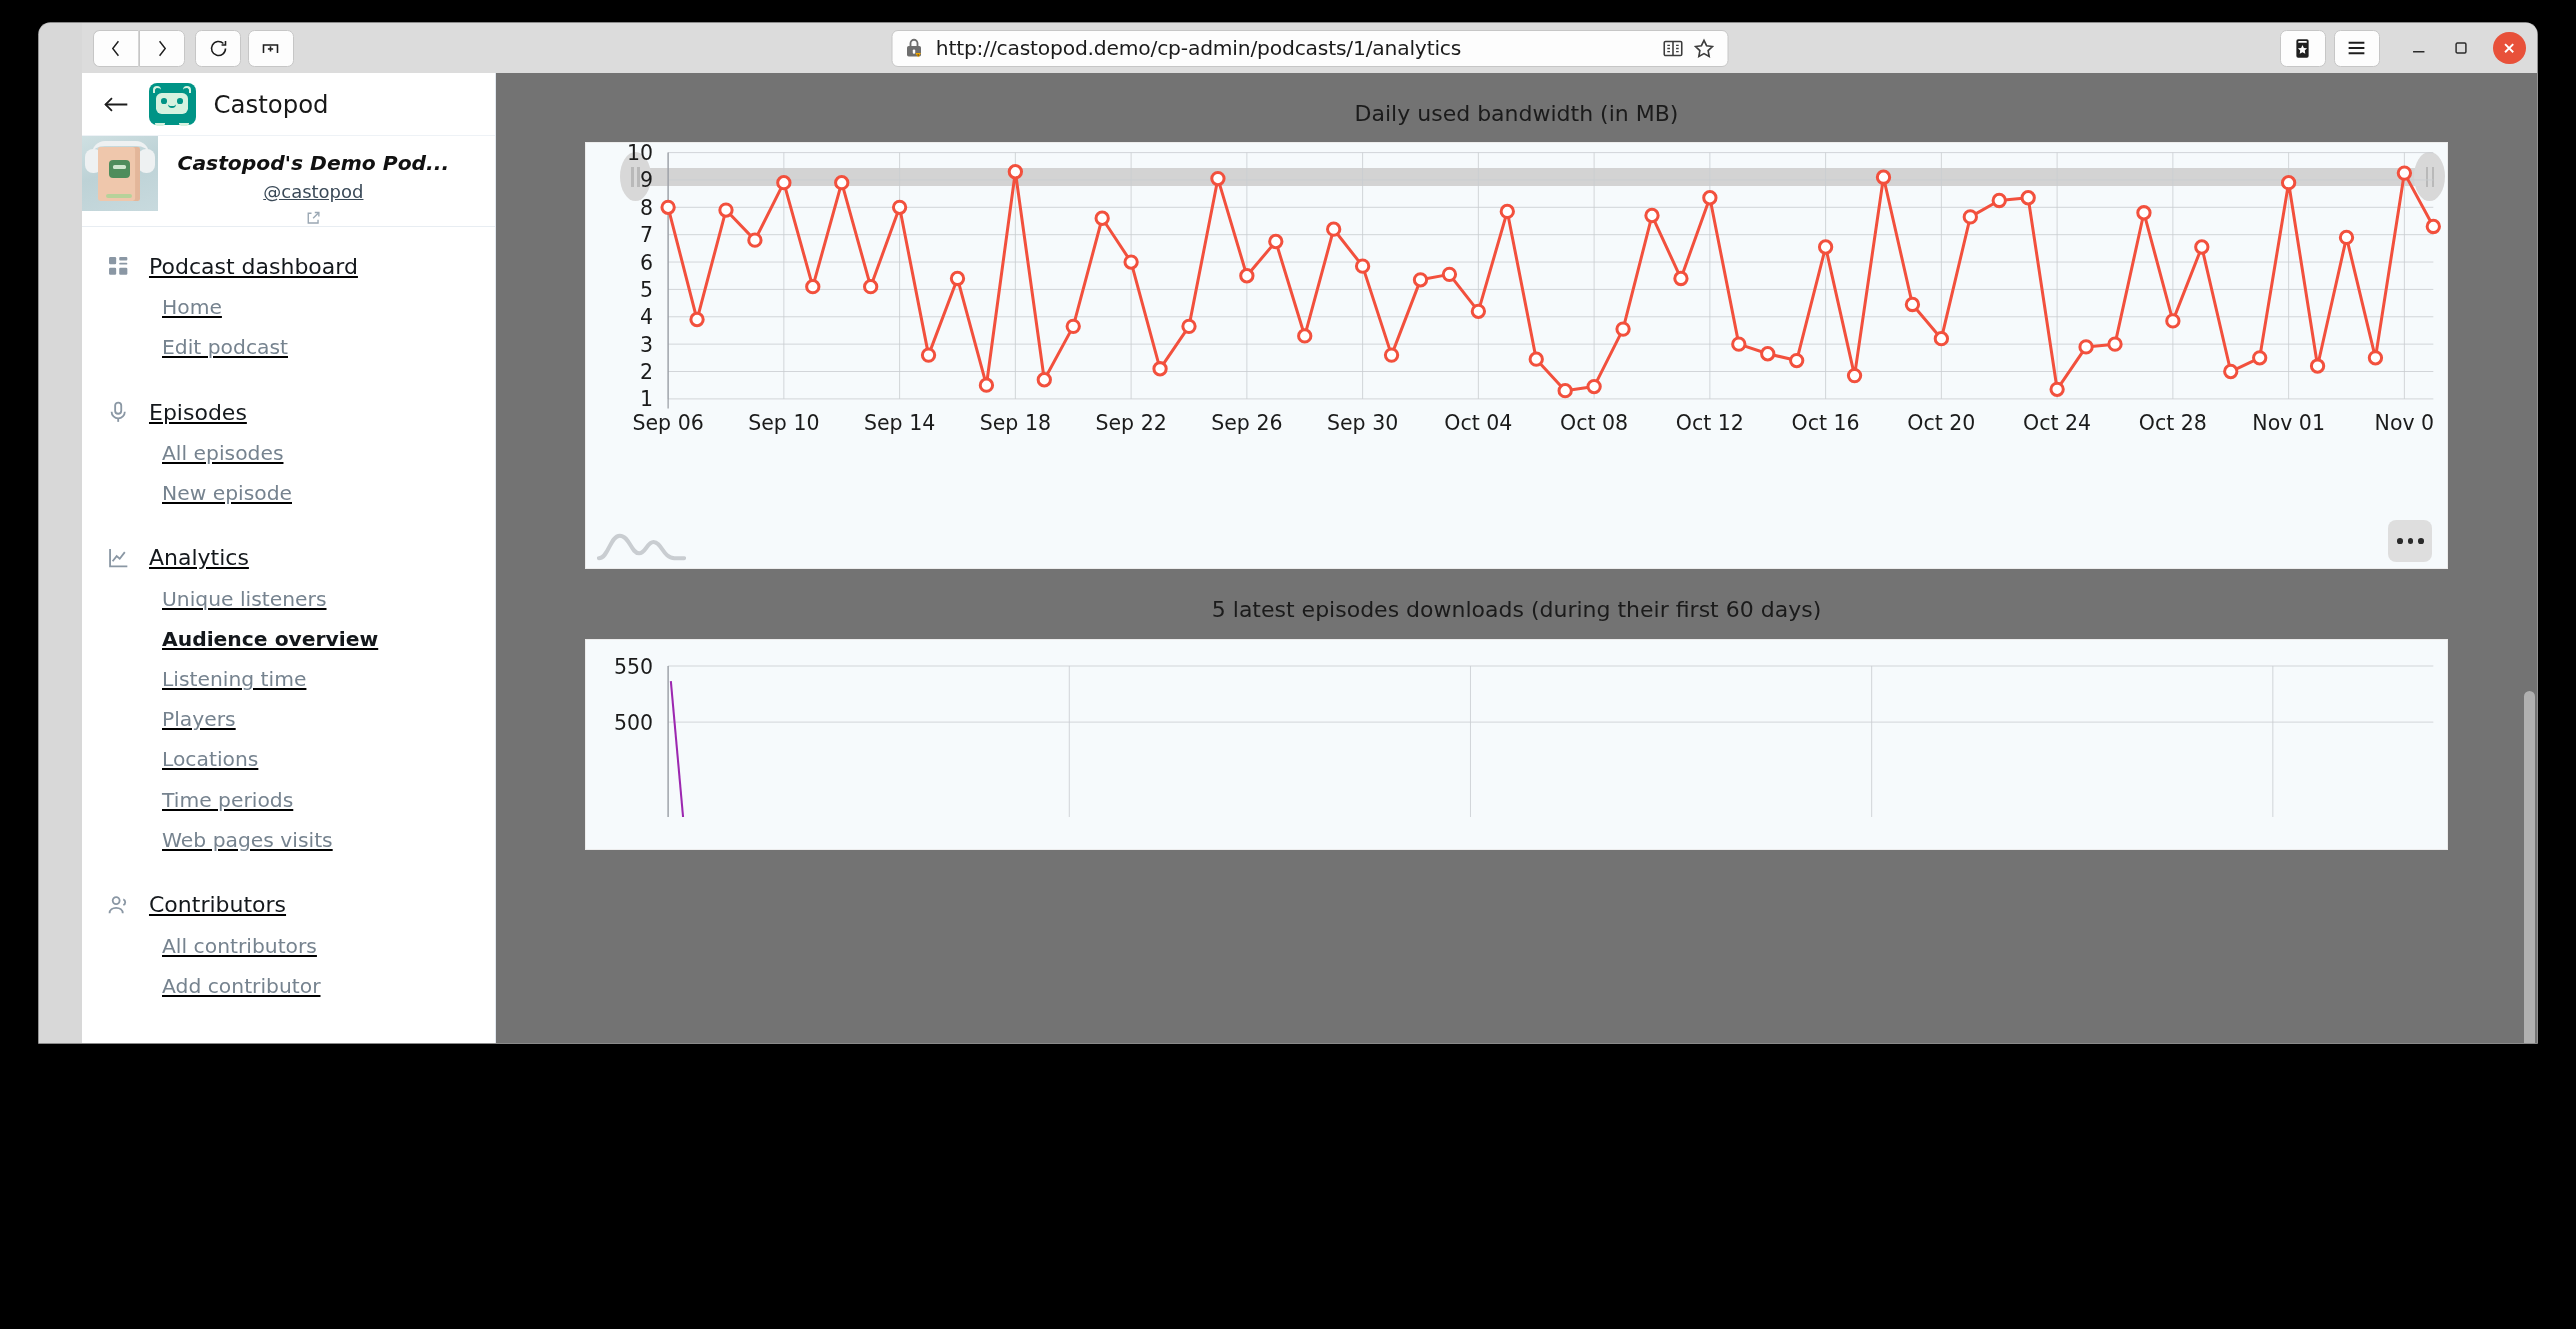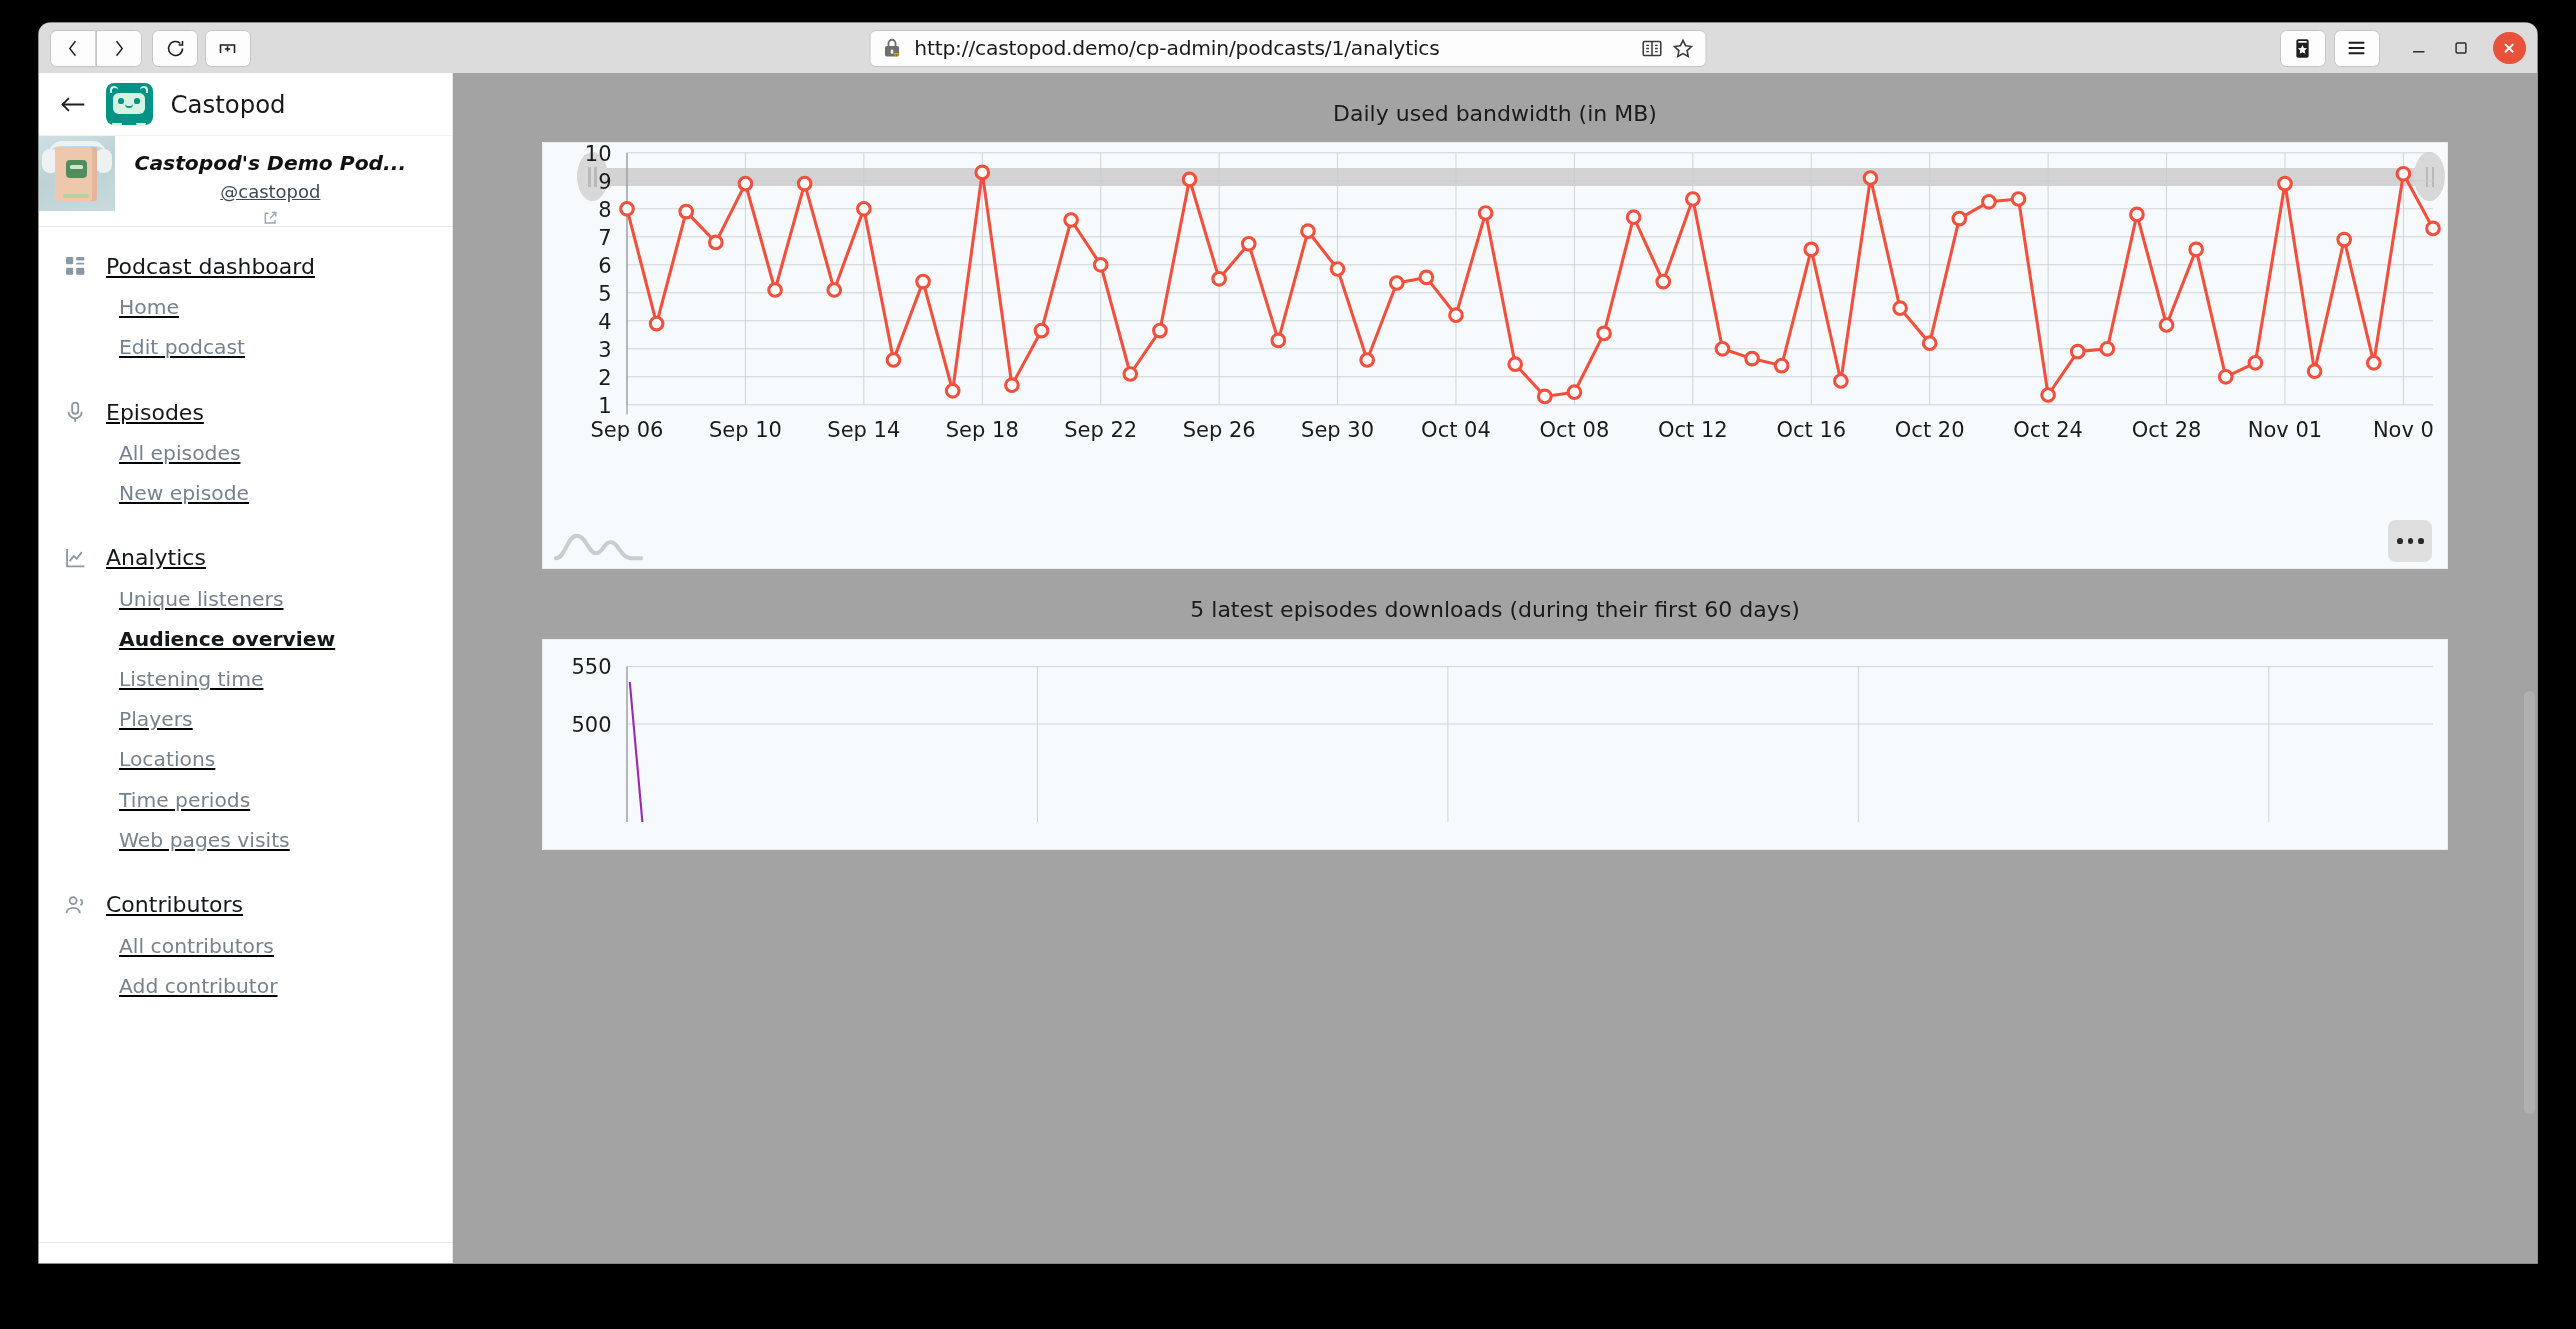--- a/index.html
+++ b/index.html
@@ -7,25 +7,26 @@
     width: 2576px; height: 1329px;
     background: #000;
     font-family: "DejaVu Sans", "Liberation Sans", sans-serif;
     overflow: hidden;
   }
 
   
   #window {
     position: absolute;
     left: 39px; top: 23px;
-    width: 2498px; height: 1240px;
+    width: 2498px; height: 1020px;
     background: #d8d8d8;
     border-radius: 11.4px 11.4px 0 0;
     overflow: hidden;
     box-shadow: 0 0 0 0.8px #b8b8b8;
+    padding-left: 43px;
   }
   #toolbar {
     position: relative;
     height: 50px;
     background: #dcdcdc;
     display: flex;
     align-items: center;
     padding: 0 11.4px;
   }
   .tb-group { display: flex; align-items: center; }
@@ -196,21 +197,21 @@
     font-size: 22px; color:#14181c;
   }
   #user-row .ico { width:28px; margin-right:14.6px; color:#8a97a4; display:flex; }
   #user-row .chev { margin-left:auto; color:#4a5560; font-size:16.3px; }
 
   
   #main {
     flex: 1;
     position: relative;
     overflow: hidden;
-    background:#a3a3a3;
+    background:#737373;
   }
   .chart-block { padding: 0 89px 0 89px; }
   .chart-title {
     text-align: center;
     font-size: 22px;
     color: #1b1b1b;
     padding-top: 28px;
     padding-bottom: 16.3px;
   }
   .chart-frame {

